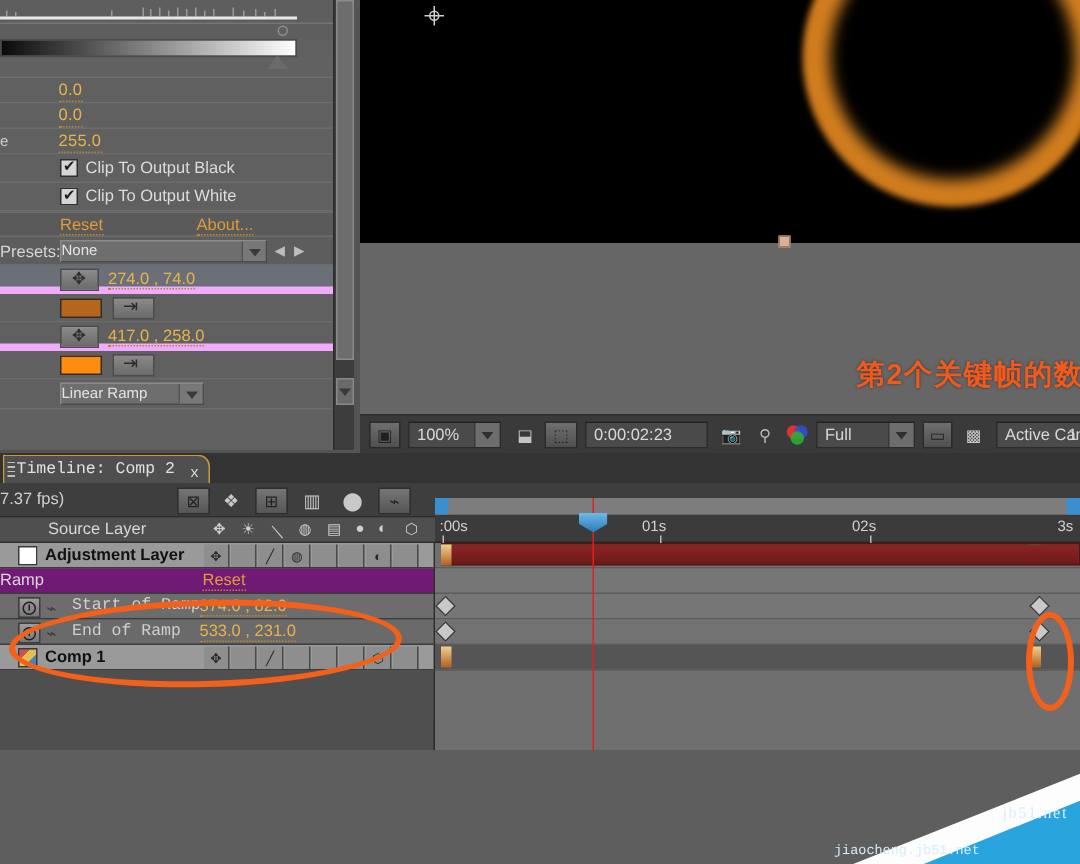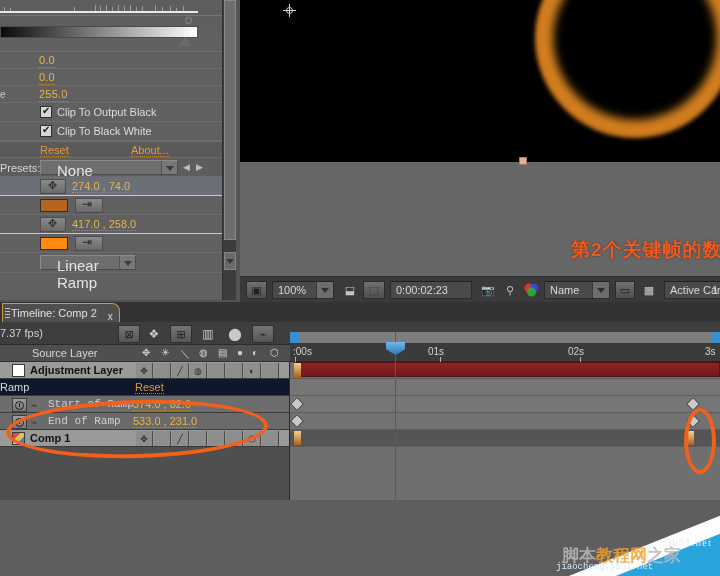--- a/index.html
+++ b/index.html
@@ -59,29 +59,29 @@
   .fx-resetrow { position:relative; height:17px; background:#5a5a5a;
     border-bottom:1px solid #6c6c6c; border-top:1px solid #6c6c6c;}
   .link-orange { position:absolute; top:2px; color:#e09a38; font-size:11px;
     border-bottom:1px dotted #c1822c; }
 
   .fx-presets { position:relative; height:19px; background:#5d5d5d;
     border-bottom:1px solid #6c6c6c; }
   .fx-presets .lab { position:absolute; left:0px; top:4px; font-size:11px; color:#d5d5d5; }
   .dropdown { position:absolute; background:#6e6e6e; border:1px solid #4b4b4b;
     border-top-color:#8a8a8a; border-left-color:#8a8a8a; height:15px; }
-  .dropdown .dd-txt { position:absolute; left:16px; top:1px; font-size:15px; color:#e4e4e4; }
+  .dropdown .dd-txt { position:absolute; left:0; top:1px; font-size:10px; color:#e4e4e4; }
   .dropdown .dd-btn { position:absolute; right:0; top:0; width:16px; height:13px;
     background:#787878; border-left:1px solid #545454; }
   .dropdown .dd-btn:after { content:''; position:absolute; left:4px; top:5px; width:0;height:0;
     border-left:4px solid transparent;border-right:4px solid transparent;border-top:5px solid #3a3a3a; }
   .arrows { position:absolute; top:4px; font-size:9px; color:#bdbdbd; letter-spacing:1px;}
 
   .fx-pt { position:relative; height:19px; background:#6b7078;
-    border-bottom:1px solid #f0abfc; }
+    border-bottom:5px solid #f0abfc; }
   .fx-pt.alt { background:#606060; }
   .xy-btn { position:absolute; left:40px; top:2px; width:26px; height:15px;
     background:linear-gradient(#8b8b8b,#6a6a6a); border:1px solid #4d4d4d; }
   .xy-btn:after { content:'✥'; position:absolute; left:7px; top:-1px; font-size:11px; color:#2d2d2d; }
   .fx-pt .v { position:absolute; left:72px; top:3px; color:#e8b34a; font-size:11px;
     border-bottom:1px dotted #b08a33; }
 
   .fx-colorrow { position:relative; height:19px; background:#606060;
     border-bottom:1px solid #6c6c6c; }
   .swatch { position:absolute; left:40px; top:3px; width:28px; height:13px;
@@ -124,21 +124,21 @@
      display:flex; align-items:center; justify-content:center; font-size:11px; color:#1f1f1f; }
   .vb-field { background:#4a4a4a; border:1px solid #2c2c2c; border-top-color:#202020;
      color:#d8d8d8; font-size:11px; display:flex; align-items:center; padding-left:5px; }
   .vb-dd { background:#6d6d6d; border-left:1px solid #3a3a3a; width:17px; height:16px;
      position:absolute; right:0; top:0;}
   .vb-dd:after{content:'';position:absolute;left:4px;top:6px;width:0;height:0;
      border-left:4px solid transparent;border-right:4px solid transparent;border-top:5px solid #2f2f2f;}
 
   
   #timeline { position:absolute; left:0; top:302px; width:720px; height:198px; background:#4a4a4a; }
-  #tl-tabbar { position:absolute; left:0; top:0; width:720px; height:20px; background:#333; }
+  #tl-tabbar { position:absolute; left:0; top:0; width:720px; height:20px; background:#333;font-family:Liberation Mono, monospace; }
   #tl-tab { position:absolute; left:2px; top:1px; height:19px; padding:0 22px 0 8px;
      background:#4f4f4f; border:1px solid #c79a3a; border-bottom:none;
      border-radius:0 8px 0 0; color:#e0e0e0; font-size:11px; line-height:19px; }
   #tl-tab .grip { position:absolute; left:2px; top:4px; width:5px; height:11px;
      background:repeating-linear-gradient(to bottom,#bdbdbd 0 1px,transparent 1px 3px); }
   #tl-tab .closex { position:absolute; right:6px; top:3px; font-size:10px; color:#ddd; }
 
   #tl-tools { position:absolute; left:0; top:20px; width:720px; height:23px;
      background:#3e3e3e; border-bottom:1px solid #2b2b2b; }
   #tl-fps { position:absolute; left:0px; top:5px; font-size:11px; color:#d0d0d0; }
@@ -152,21 +152,21 @@
      background:#4f4f4f; border-bottom:1px solid #2f2f2f; }
   #tl-colhdr .src { position:absolute; left:32px; top:2px; font-size:11px; color:#d7d7d7; }
   #tl-colhdr .sw { position:absolute; top:2px; font-size:10px; color:#cfcfcf; }
 
   #tl-left { position:absolute; left:0; top:60px; width:290px; height:138px; background:#4f4f4f;
      border-right:1px solid #2a2a2a; }
   .lrow { position:relative; height:17px; border-bottom:1px solid #3b3b3b; }
   .lrow.layer { background:#9a9a9a; }
   .lrow.prop { background:#6d6d6d; }
   .lrow.propv { background:#6a6a6a; }
-  .lrow.grp { background:#0f172a;text-align:right; }
+  .lrow.grp { background:#701a75;text-align:right; }
   .lrow.empty { background:#4f4f4f; border-bottom:none; height:33px;}
   .layer-name { left:30px; color:#111; font-weight:bold; font-size:11px; top:2px; position:absolute;}
   .white-sq { position:absolute; left:12px; top:2px; width:13px; height:13px;
      background:#fff; border:1px solid #3a3a3a; }
   .comp-ico { position:absolute; left:12px; top:2px; width:13px; height:13px;
      background:linear-gradient(135deg,#cf5050 0 33%,#e0c050 33% 66%,#5080c0 66%); border:1px solid #3a3a3a;}
   .stopwatch { position:absolute; left:12px; top:2px; width:15px; height:14px;
      background:linear-gradient(#9e9e9e,#777); border:1px solid #3d3d3d;
      display:flex; align-items:center; justify-content:center; }
   .stopwatch em { width:9px; height:9px; border:1.5px solid #1f1f1f; border-radius:50%;
@@ -278,21 +278,21 @@
         <span class="fx-lbl-right">e</span>
         <span class="fx-val">255.0</span>
       </div>
 
       <div class="fx-check">
         <span class="cb"></span>
         <span class="ct">Clip To Output Black</span>
       </div>
       <div class="fx-check">
         <span class="cb"></span>
-        <span class="ct">Clip To Black White</span>
+        <span class="ct">Clip To Output White</span>
       </div>
 
       <div class="fx-resetrow">
         <span class="link-orange" style="left:40px">Reset</span>
         <span class="link-orange" style="left:131px">About...</span>
       </div>
 
       <div class="fx-presets">
         <span class="lab">Presets:</span>
         <div class="dropdown" style="left:40px; top:2px; width:138px;">
@@ -373,21 +373,21 @@
     <div class="vb vb-icon" style="left:238px;width:20px;border:none;background:none;color:#cfcfcf">📷</div>
     <div class="vb vb-icon" style="left:262px;width:16px;border:none;background:none;color:#b9b9b9">⚲</div>
     <div class="vb vb-icon" style="left:282px;width:18px;border:none;background:none">
       <svg width="15" height="14" viewBox="0 0 15 14">
           <circle cx="5" cy="5" r="4.5" fill="#e03030"></circle>
           <circle cx="10" cy="5" r="4.5" fill="#3050d8" opacity=".85"></circle>
           <circle cx="7.5" cy="9" r="4.5" fill="#30b030" opacity=".85"></circle>
         </svg>
     </div>
     <div class="vb vb-field" style="left:304px;width:66px">
-      <span>Name</span>
+      <span>Full</span>
       <span class="vb-dd"></span>
     </div>
     <div class="vb vb-icon" style="left:375px;width:20px">▭</div>
     <div class="vb vb-icon" style="left:399px;width:20px;border:none;background:none;color:#c9c9c9">▩</div>
     <div class="vb vb-field" style="left:424px;width:100px">
       <span>Active Camera</span>
 
     </div>
     <div class="vb vb-field" style="left:467px;width:30px;border:none;background:none">
       <span>1 V</span>
@@ -517,23 +517,20 @@
 
     <div id="playhead">
       <div id="playhead-head"></div>
     </div>
   </div>
 
   <div id="bottom">
     <div id="wm">
       <div class="blue"></div>
       <div class="white"></div>
-      <span class="cn">
-        <span>脚本</span><b>教程网</b><span>之家</span>
-      </span>
       <span class="t1">jb51.net</span>
       <span class="t2">jiaocheng.jb51.net</span>
     </div>
   </div>
 
   <div class="annot" style="left:6px; top:400px; width:262px; height:58px; border-radius:50%/50%;
        transform:rotate(-1.5deg);"></div>
   <div class="annot" style="left:684px; top:408px; width:32px; height:66px;"></div>
 
 </div>

